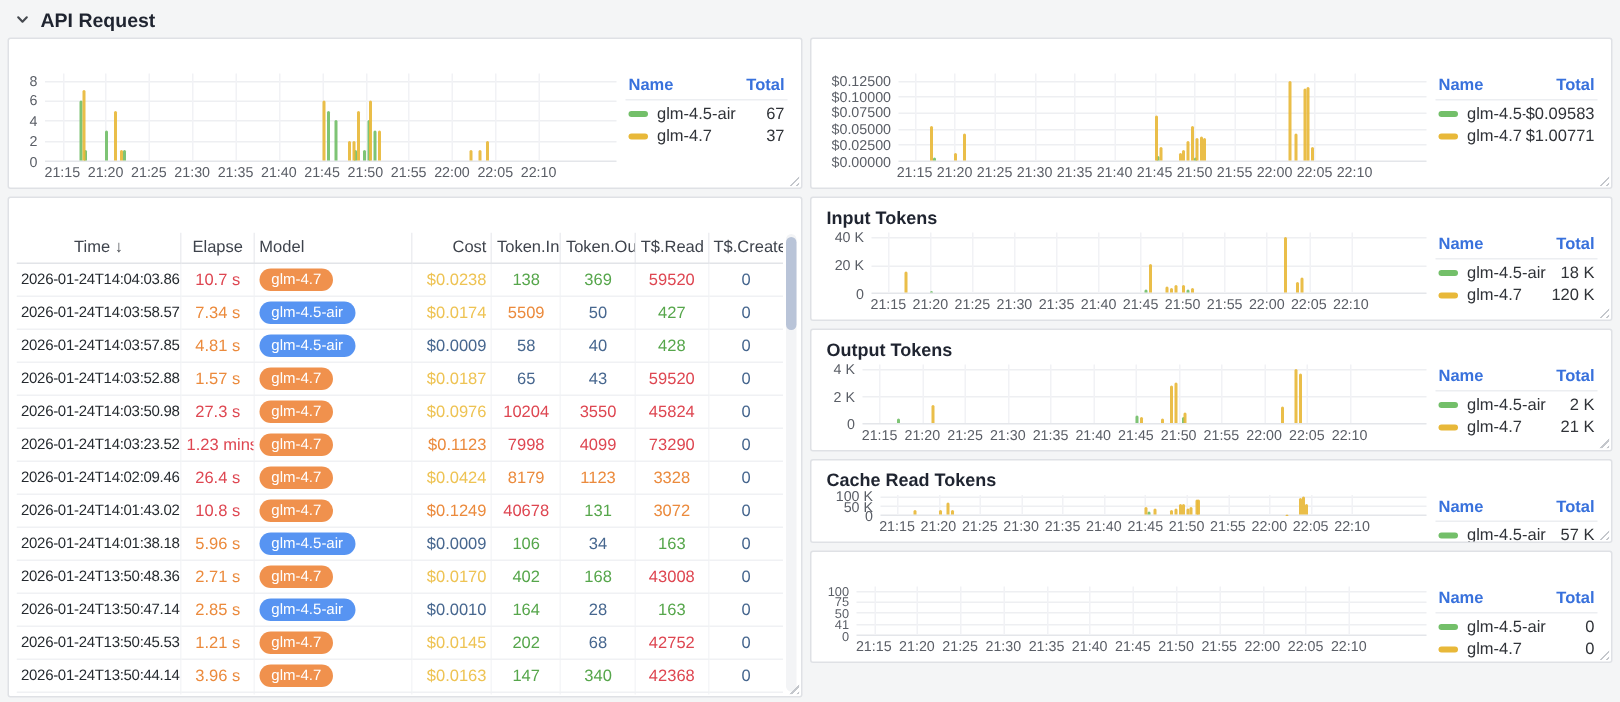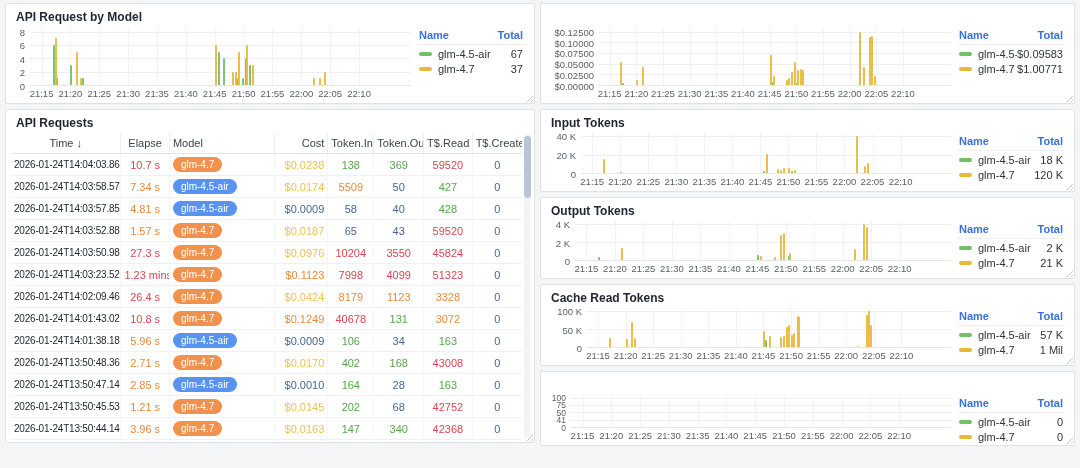--- a/index.html
+++ b/index.html
@@ -60,25 +60,32 @@
   .vscroll-thumb { position:absolute; top:2px; left:0; width:7px; height:62px; background:#b9c4d8; border-radius:4px; cursor:grab; }
 
   .resizer { position:absolute; right:1px; bottom:1px; width:9px; height:9px; cursor:nwse-resize;
     background:repeating-linear-gradient(135deg, transparent 0 2px, #c4c7cc 2px 3px);
     clip-path:polygon(100% 0, 100% 100%, 0 100%); }
 </style>
 </head>
 <body>
 
 <div>
+  <div class="section-header">
+    <span class="chev">
+      <svg width="10" height="10" viewBox="0 0 14 14">
+          <path d="M3 5l4 4 4-4" fill="none" stroke="#45494f" stroke-width="2" stroke-linecap="round" stroke-linejoin="round"></path>
+        </svg>
+    </span>
+    <span class="section-title">API Request</span>
+  </div>
 
   <div class="grid">
     <div class="col col-left">
       <div class="panel" style="height:101px">
-        <div class="panel-title">API Request by Model</div>
         <div class="chart-area">
             <div class="chart-main">
               <div class="chart-row">
                 <div class="chart-yaxis" style="width: 18px;">
                   <span style="top: calc(8% - 5px);">8</span>
                   <span style="top: calc(31% - 5px);">6</span>
                   <span style="top: calc(54% - 5px);">4</span>
                   <span style="top: calc(77% - 5px);">2</span>
                   <span style="top: calc(100% - 5px);">0</span>
                 </div>
@@ -155,21 +162,20 @@
                 <span class="legend-swatch" style="background: rgb(232, 184, 57);"></span>
                 <span class="legend-name">glm-4.7</span>
                 <span class="legend-total">37</span>
               </div>
             </div>
           </div>
         <div class="resizer"></div>
       </div>
 
       <div class="panel" style="height:334px">
-        <div class="panel-title">API Requests</div>
         <div class="table-wrap">
           <table class="data-table" id="req-table">
               <colgroup>
                 <col class="c0">
                 <col class="c1">
                 <col class="c2">
                 <col class="c3">
                 <col class="c4">
                 <col class="c5">
                 <col class="c6">
@@ -238,21 +244,21 @@
                   <td class="ta-c text-red">45824</td>
                   <td class="ta-c text-blue">0</td>
                 </tr>
                 <tr>
                   <td class="ta-c cell-time">2026-01-24T14:03:23.523Z</td>
                   <td class="ta-c text-red">1.23 mins</td>
                   <td class="ta-l"><span class="badge badge-orange">glm-4.7</span></td>
                   <td class="ta-r text-orange">$0.1123</td>
                   <td class="ta-c text-red">7998</td>
                   <td class="ta-c text-red">4099</td>
-                  <td class="ta-c text-red">51323</td>
+                  <td class="ta-c text-red">73290</td>
                   <td class="ta-c text-blue">0</td>
                 </tr>
                 <tr>
                   <td class="ta-c cell-time">2026-01-24T14:02:09.460Z</td>
                   <td class="ta-c text-red">26.4 s</td>
                   <td class="ta-l"><span class="badge badge-orange">glm-4.7</span></td>
                   <td class="ta-r text-yellow">$0.0424</td>
                   <td class="ta-c text-orange">8179</td>
                   <td class="ta-c text-orange">1123</td>
                   <td class="ta-c text-orange">3328</td>
@@ -574,21 +580,21 @@
               </div>
               <div class="legend-item">
                 <span class="legend-swatch" style="background: rgb(232, 184, 57);"></span>
                 <span class="legend-name">glm-4.7</span>
                 <span class="legend-total">21 K</span>
               </div>
             </div>
           </div>
         <div class="resizer"></div>
       </div>
-      <div class="panel" style="height:82px">
+      <div class="panel" style="height:56px">
         <div class="panel-title">Cache Read Tokens</div>
         <div class="chart-area">
             <div class="chart-main">
               <div class="chart-row">
                 <div class="chart-yaxis" style="width: 40px;">
                   <span style="top: calc(8% - 5px);">100 K</span>
                   <span style="top: calc(54% - 5px);">50 K</span>
                   <span style="top: calc(100% - 5px);">0</span>
                 </div>
                 <div class="chart-plot">

